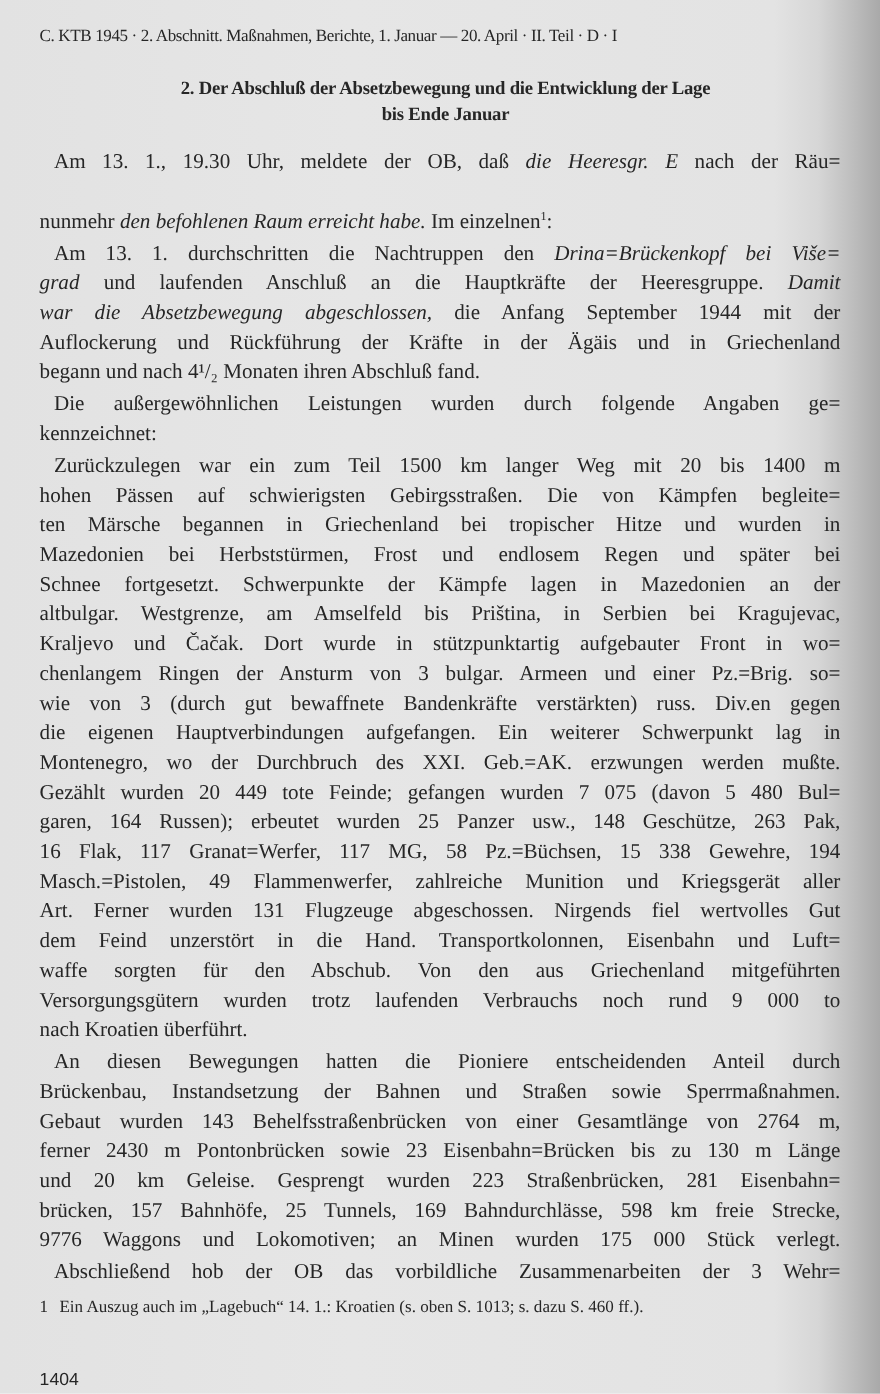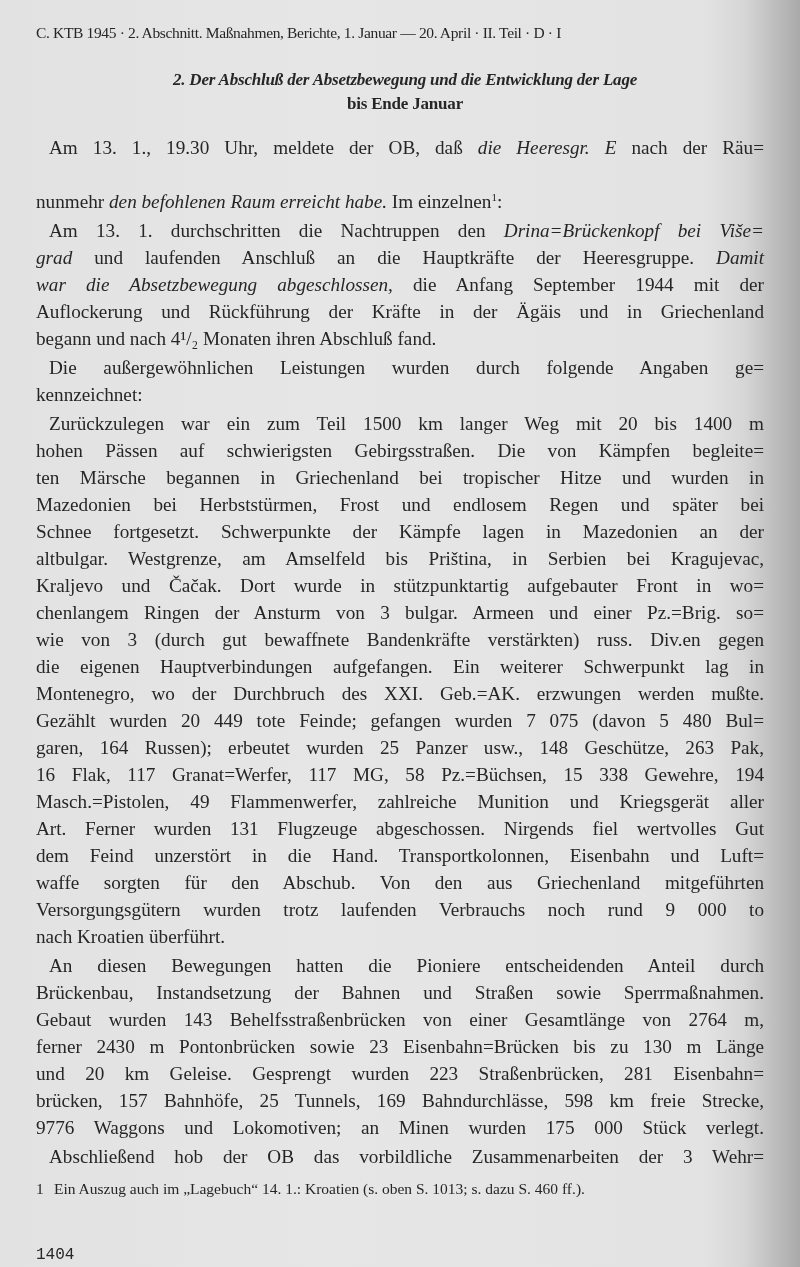--- a/index.html
+++ b/index.html
@@ -13,39 +13,39 @@
   .running-head {
     position: absolute; left: 36px; top: 24px; width: 750px;
     font-size: 15.5px; letter-spacing: -0.35px; white-space: nowrap;
     font-family: "Liberation Serif", serif;
   }
   .section-title {
     position: absolute; left: 60px; width: 690px; text-align: center;
     font-family: "Liberation Serif", serif; font-weight: bold;
     font-size: 17px; letter-spacing: -0.2px;
   }
-  .t1 { top: 70px; font-style: italic; }
+  .t1 { top: 70px; }
   .t2 { top: 94px; }
   .line {
     position: absolute; left: 36px; width: 728px;
     font-family: "Liberation Serif", serif;
     font-size: 19.2px; line-height: 24px; white-space: nowrap;
     text-align: justify; text-align-last: justify;
   }
   .line.ind { left: 49px; width: 715px; }
   .line.last { text-align-last: left; }
   .line i { font-style: italic; }
   .footnote {
     position: absolute; left: 36px; top: 1180px; width: 728px;
     font-family: "Liberation Serif", serif; font-size: 15.5px; white-space: nowrap;
   }
   .fn-num { display: inline-block; width: 18px; }
   .page-number {
     position: absolute; left: 36px; top: 1246px;
-    font-family: Liberation Mono, monospace; font-size: 16px;
+    font-family: Liberation Sans, sans-serif; font-size: 16px;
   }
   sup { font-size: 11px; vertical-align: 7px; line-height: 0; }
 </style>
 </head>
 <body>
 
 <div class="page">
 
   <div class="running-head">C. KTB 1945 · 2. Abschnitt. Maßnahmen, Berichte, 1. Januar — 20. April · II. Teil · D · I</div>
 

